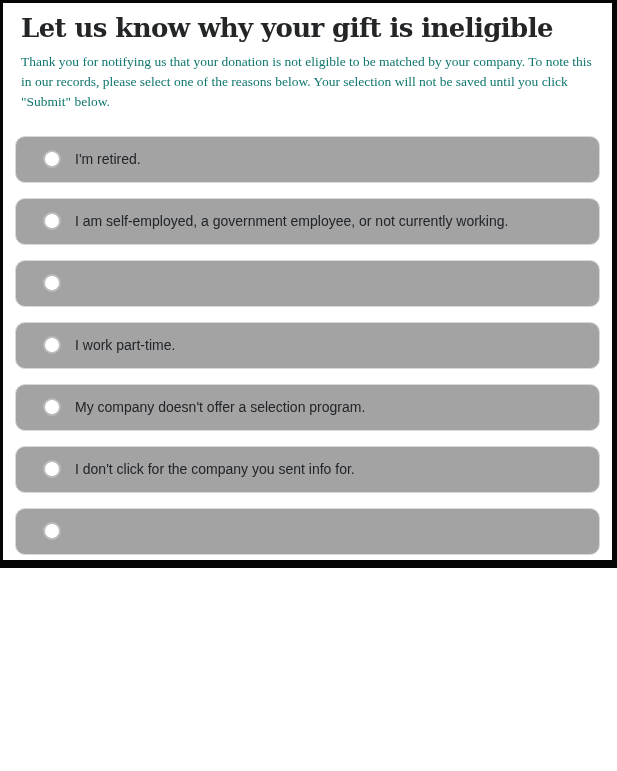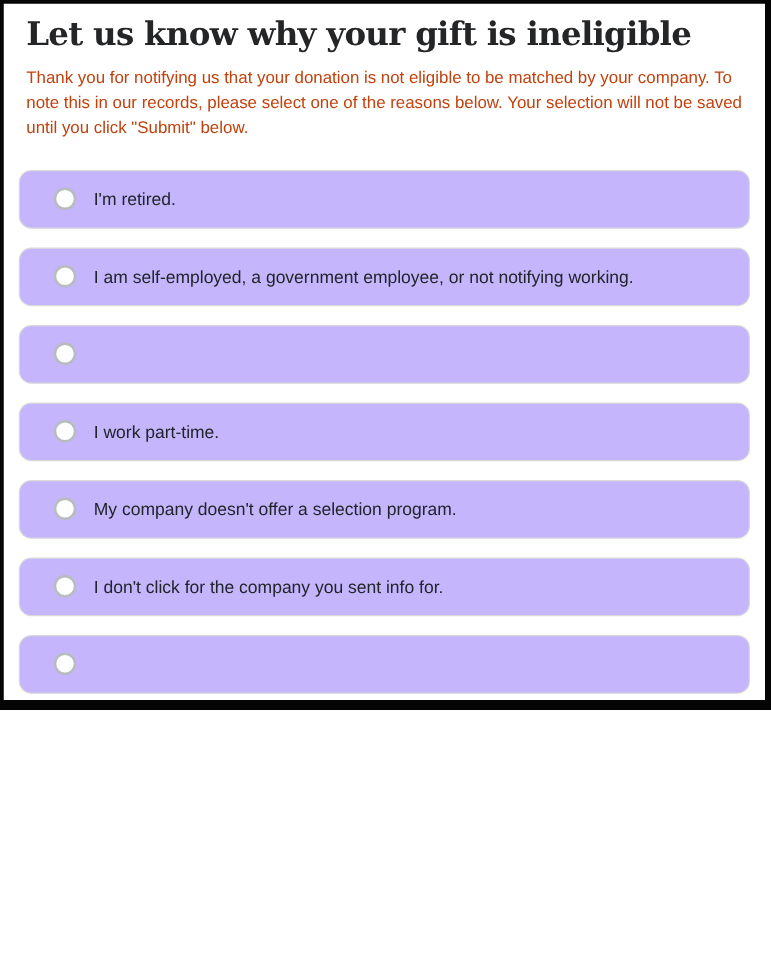--- a/index.html
+++ b/index.html
@@ -23,35 +23,36 @@
     font-size: 26px;
     font-weight: 700;
     color: #232527;
     letter-spacing: -0.6px;
     margin: 0 0 7px 0;
     line-height: 1.25;
   }
   .page-desc {
     font-size: 13.5px;
     line-height: 20px;
-    color: #c2410c;
+    color: #0f766e;
     margin: 0 0 24px 0;
     max-width: 575px;
+    font-family: Liberation Serif, serif;
   }
   .options {
     display: flex;
     flex-direction: column;
     gap: 15px;
     padding: 0 12px;
   }
   .option {
     display: flex;
     align-items: center;
     height: 47px;
-    background: #c4b5fd;
+    background: #a3a3a3;
     border: 1px solid #d9d9d9;
     border-radius: 10px;
     padding: 0 16px 0 27px;
     cursor: pointer;
   }
   .radio {
     width: 18px; height: 18px;
     flex: none;
     border: 2px solid #b9bcbe;
     border-radius: 50%;
@@ -86,21 +87,21 @@
     <p class="page-desc">Thank you for notifying us that your donation is not eligible to be matched by your company. To note this in our records, please select one of the reasons below. Your selection will not be saved until you click "Submit" below.</p>
   </div>
 
   <div class="options" id="options-list">
       <div class="option">
         <span class="radio"></span>
         <span class="option-label">I'm retired.</span>
       </div>
       <div class="option">
         <span class="radio"></span>
-        <span class="option-label">I am self-employed, a government employee, or not notifying working.</span>
+        <span class="option-label">I am self-employed, a government employee, or not currently working.</span>
       </div>
       <div class="option">
         <span class="radio"></span>
       </div>
       <div class="option">
         <span class="radio"></span>
         <span class="option-label">I work part-time.</span>
       </div>
       <div class="option">
         <span class="radio"></span>

